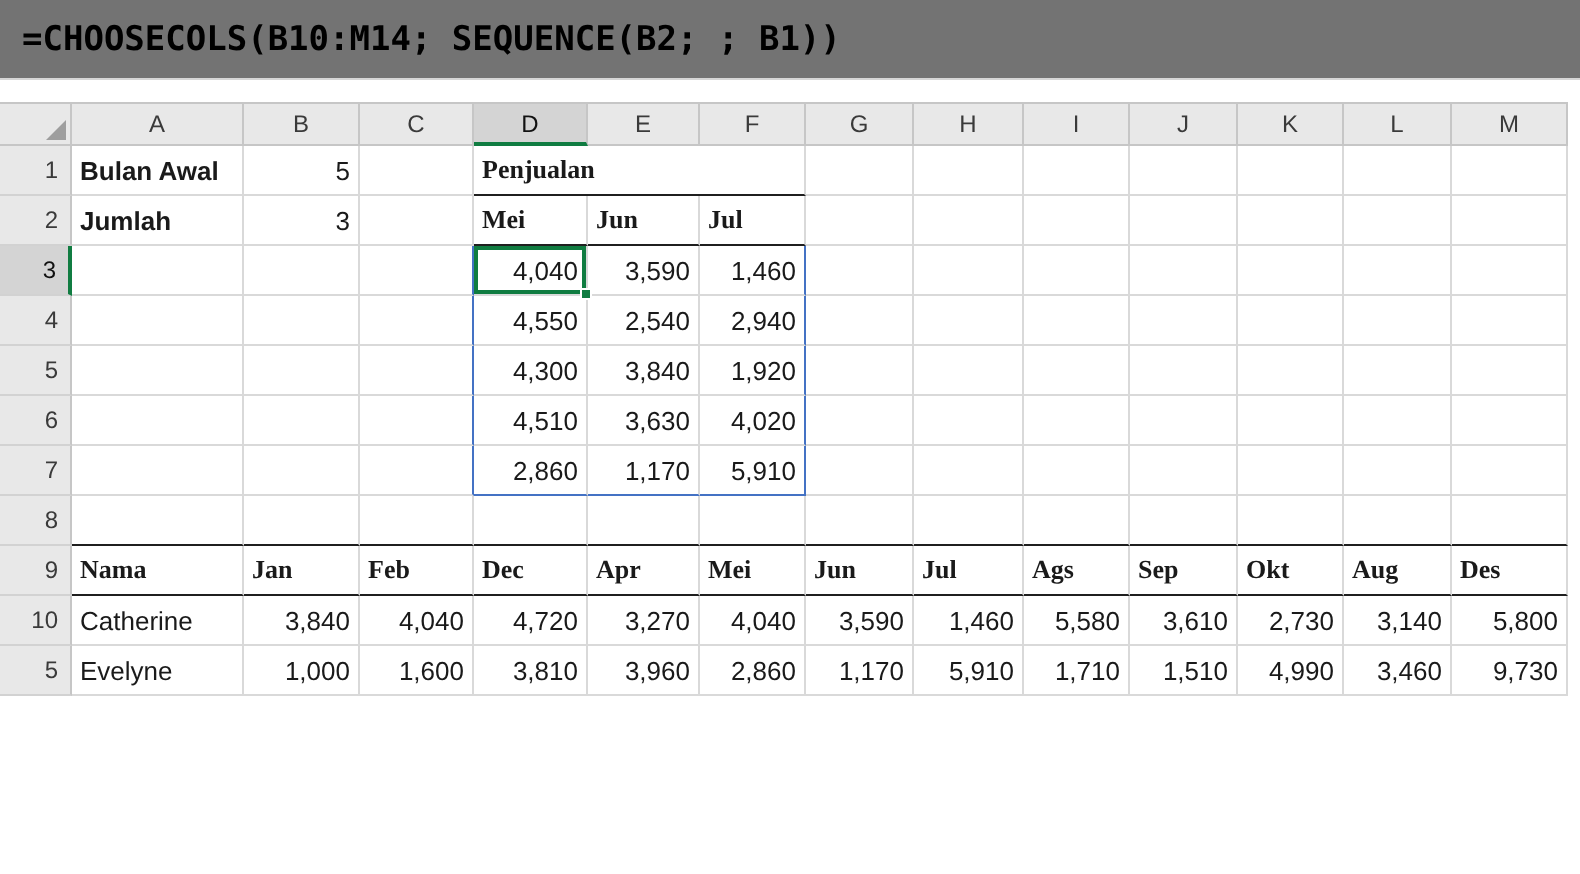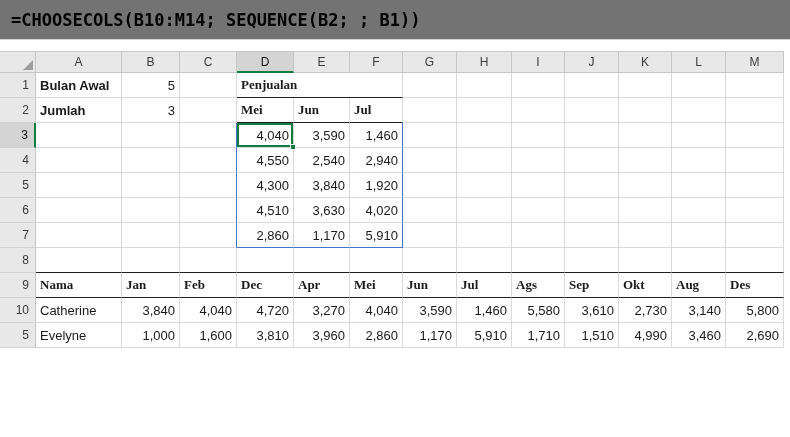--- a/index.html
+++ b/index.html
@@ -258,17 +258,17 @@
           <td class="r">1,600</td>
           <td class="r">3,810</td>
           <td class="r">3,960</td>
           <td class="r">2,860</td>
           <td class="r">1,170</td>
           <td class="r">5,910</td>
           <td class="r">1,710</td>
           <td class="r">1,510</td>
           <td class="r">4,990</td>
           <td class="r">3,460</td>
-          <td class="r">2,690</td>
+          <td class="r">9,730</td>
         </tr>
       </tbody>
     </table>
 </div>
 
 </body></html>

